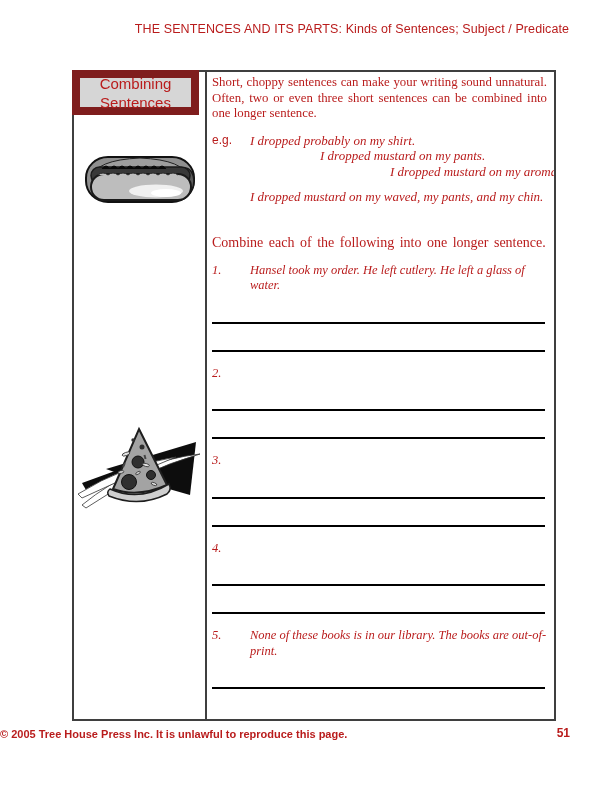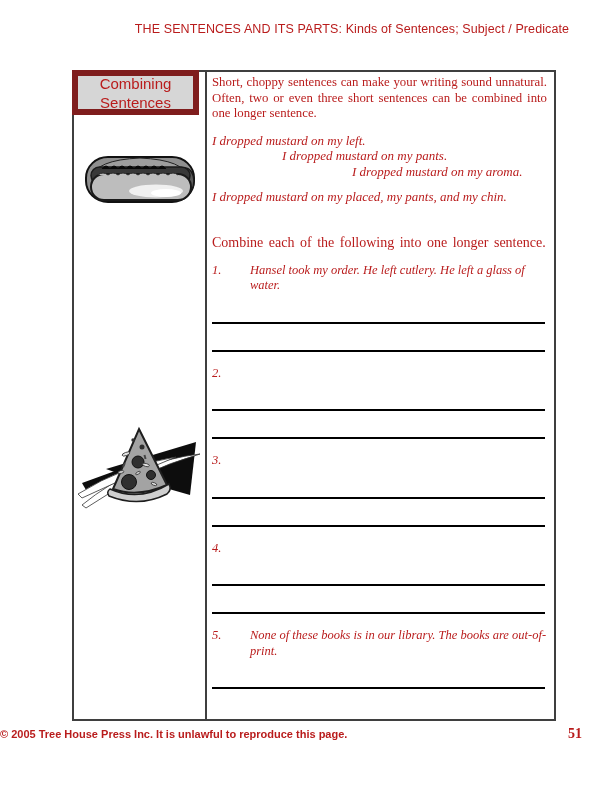--- a/index.html
+++ b/index.html
@@ -18,21 +18,21 @@
   .frame {
     position:absolute; left:72px; top:70px; width:484px; height:651px;
     border:2px solid #3f3f3f; box-sizing:border-box; background:#fff;
   }
   .sidebar {
     position:absolute; left:0; top:0; bottom:0; width:131px;
     border-right:2px solid #3f3f3f;
   }
   .sidebar-titlebox {
     position:absolute; left:-2px; top:-2px; width:127px; height:45px;
-    background:#d6d6d6; border:6px solid #7f1d1d; box-sizing:border-box;
+    background:#d6d6d6; border:8px solid #7f1d1d; box-sizing:border-box;
     display:flex; align-items:center; justify-content:center; text-align:center;
     font-family:"Liberation Sans", sans-serif; font-size:15px; line-height:19px;
   }
   .sidebar-titlebox span { display:block; width:90px; }
   .illus-hotdog { position:absolute; left:8px; top:76px; }
   .illus-pizza  { position:absolute; left:2px; top:351px; }
   
   .content {
     position:absolute; left:133px; top:0; right:0; bottom:0;
     padding:3px 7px 0 5px; overflow:hidden;
@@ -58,22 +58,22 @@
   .q-num { width:38px; flex:0 0 38px; }
   .q-text { flex:1; }
   .answer-line { height:0; border-bottom:2px solid #000; margin-top:26px; margin-right:2px; }
   .answer-line.first { margin-top:28px; }
   
   .footer-copy {
     position:absolute; top:728px; left:0; width:100%; 
     font-family:"Liberation Sans", sans-serif; font-weight:bold; font-size:11px;
   }
   .page-number {
-    position:absolute; top:726px; right:30px;
-    font-family:Liberation Serif, serif; font-weight:bold; font-size:14px;
+    position:absolute; top:726px; right:42px;
+    font-family:Liberation Sans, sans-serif; font-weight:bold; font-size:12px;
   }
 </style>
 </head>
 <body>
 
 <div class="page">
 
   <div class="doc-title">THE SENTENCES AND ITS PARTS: Kinds of Sentences; Subject / Predicate</div>
 
   <div class="frame">
@@ -115,25 +115,26 @@
         <rect x="47" y="40" width="2" height="4" fill="#444" transform="rotate(25 48 42)"></rect>
         <rect x="68" y="32" width="2" height="4" fill="#444" transform="rotate(-15 69 34)"></rect>
       </svg>
     </div>
 
     <div class="content">
       <p class="intro">Short, choppy sentences can make your writing sound unnatural. Often, two or even three short sentences can be combined into one longer sentence.</p>
 
       <div class="example">
         <div class="example-row">
+          <span class="eg-label">e.g.</span>
           <span class="eg-lines">
-            <span class="eg-line">I dropped mustard on my left.</span><br>
+            <span class="eg-line">I dropped probably on my shirt.</span><br>
             <span class="eg-line eg-indent-1">I dropped mustard on my pants.</span><br>
             <span class="eg-line eg-indent-2">I dropped mustard on my aroma.</span>
-            <div class="eg-combined">I dropped mustard on my placed, my pants, and my chin.</div>
+            <div class="eg-combined">I dropped mustard on my waved, my pants, and my chin.</div>
           </span>
         </div>
       </div>
 
       <div class="instruction">Combine each of the following into one longer sentence.</div>
 
       <div id="items-container">
   <div class="qa-item">
     <div class="q-row">
       <span class="q-num">1.</span>

